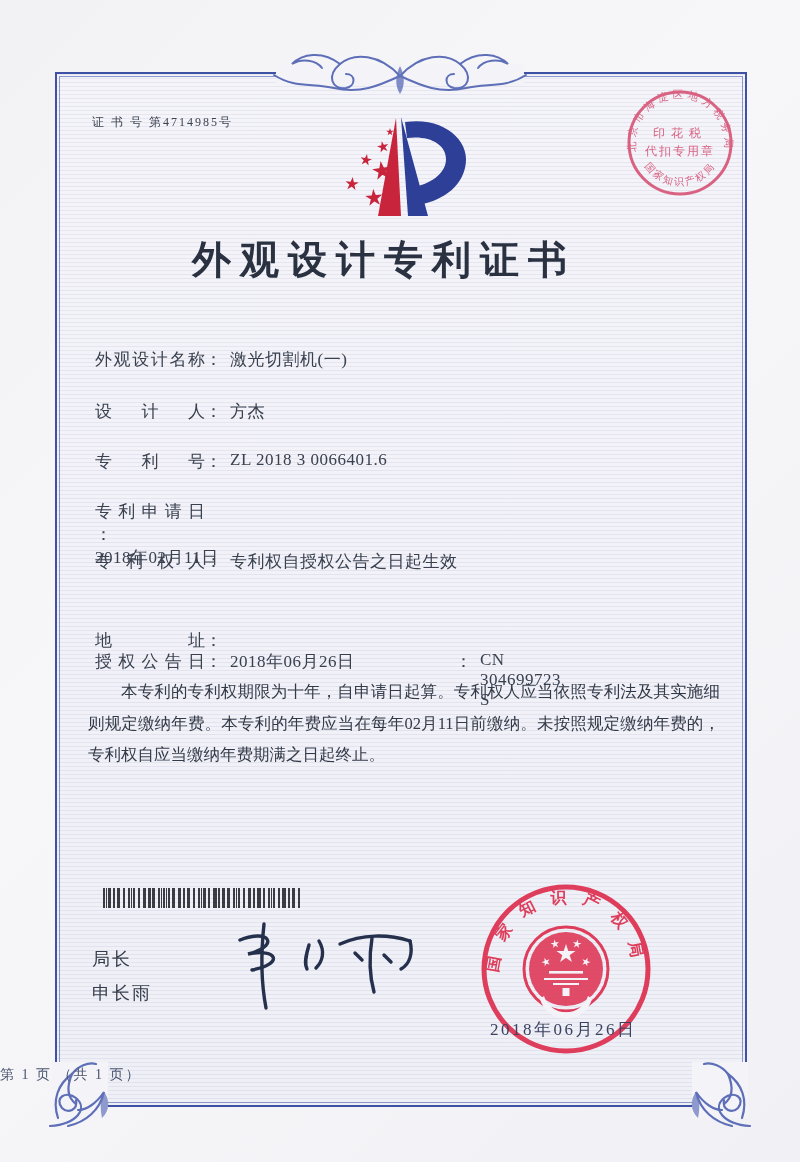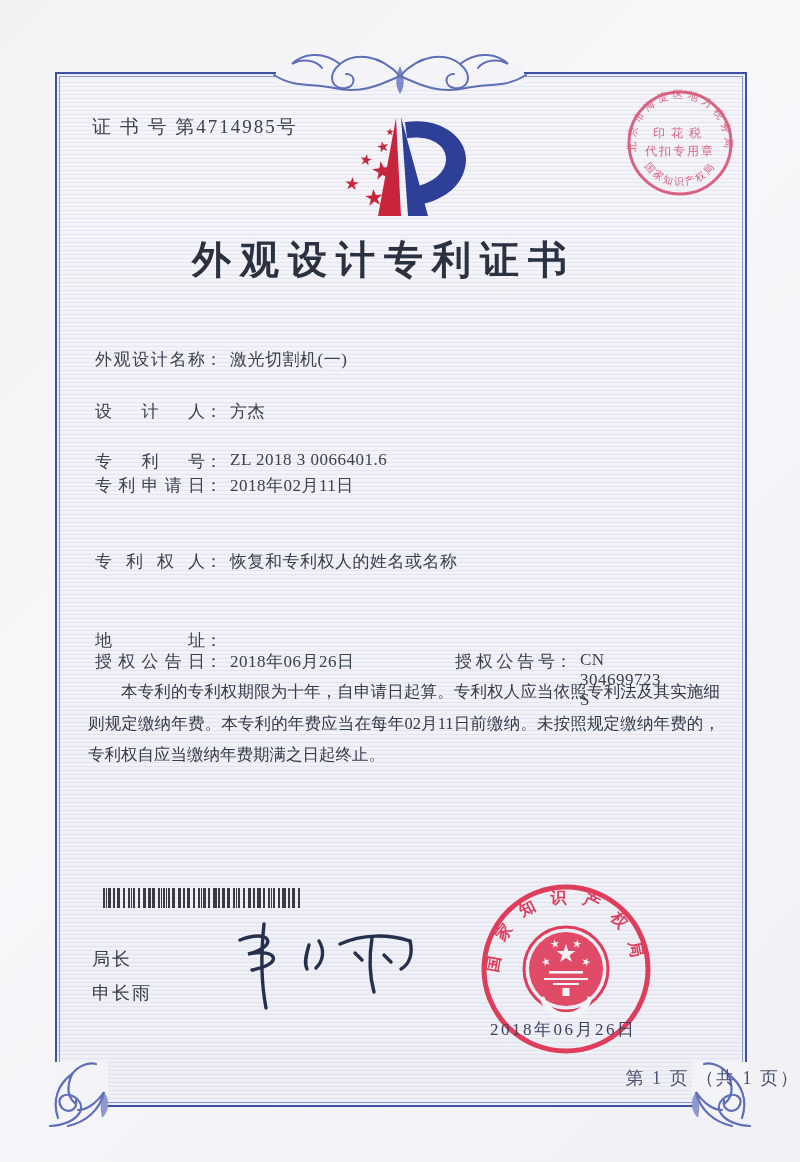--- a/index.html
+++ b/index.html
@@ -19,21 +19,21 @@
     background:
       repeating-linear-gradient(180deg, rgba(152,158,205,0.16) 0 1px, rgba(255,255,255,0) 1px 4px),
       linear-gradient(#f4f4f9,#efeff6);
   }
   .frame-inner{
     position:absolute;inset:2px;border:1px solid #8a97cc;
   }
   .ornament{position:absolute;}
   
   .cert-no{
-    position:absolute;left:92px;top:114px;font-size:19px;color:#3c4350;
+    position:absolute;left:92px;top:114px;font-size:12px;color:#3c4350;
     letter-spacing:2px;
   }
   .logo{position:absolute;left:333px;top:104px;}
   .tax-stamp{position:absolute;left:613px;top:76px;opacity:0.88;}
   .title{
     position:absolute;left:0;top:233px;width:768px;text-align:center;
     font-size:39px;font-weight:bold;color:#2a3140;letter-spacing:9px;
   }
   
   .field-row{
@@ -65,22 +65,22 @@
     position:absolute;left:92px;top:942px;font-size:18px;color:#353c4a;
     line-height:34px;letter-spacing:2px;
   }
   .signature{position:absolute;left:212px;top:912px;}
   .seal{position:absolute;left:478px;top:881px;opacity:0.92;}
   .seal-date{
     position:absolute;left:490px;top:1018px;font-size:17px;color:#3a4260;
     letter-spacing:2.5px;z-index:5;
   }
   .footer{
-    position:absolute;left:0;top:1066px;width:800px;text-align:right;
-    font-size:18px;color:#49546f;letter-spacing:2px;
+    position:absolute;left:0;top:1066px;width:800px;text-align:left;
+    font-size:14px;color:#49546f;letter-spacing:2px;
   }
   svg text{font-family:"Liberation Serif","DejaVu Serif",serif;}
 </style>
 </head>
 <body>
 
 <div class="page">
 
   <div class="frame">
     <div class="frame-inner"></div>
@@ -176,40 +176,39 @@
   <div class="field-row" style="top:400px;">
     <span class="f-label">设计人</span>
       <span class="f-colon">：</span>
       <span class="f-value">方杰</span>
   </div>
   <div class="field-row" style="top:450px;">
     <span class="f-label">专利号</span>
       <span class="f-colon">：</span>
       <span class="f-value">ZL 2018 3 0066401.6</span>
   </div>
-  <div class="field-row" style="top:474px;">
+  <div class="field-row" style="top:500px;flex-direction:column;">
     <span class="f-label">专利申请日</span>
       <span class="f-colon">：</span>
       <span class="f-value">2018年02月11日</span>
   </div>
   <div class="field-row" style="top:550px;">
     <span class="f-label">专利权人</span>
       <span class="f-colon">：</span>
-      <span class="f-value">恢复和专利权人的姓名或名称</span>
+      <span class="f-value">专利权自授权公告之日起生效</span>
   </div>
   <div class="field-row addr" style="top:597px;margin-top:32px;">
     <span class="f-label">地址</span>
       <span class="f-colon">：</span>
   </div>
   <div class="field-row" style="top:650px;">
     <span class="f-label">授权公告日</span>
       <span class="f-colon">：</span>
       <span class="f-value">2018年06月26日</span>
     <span class="grant-group2">
-      <span class="f-label">授权公告号</span>
         <span class="f-colon">：</span>
         <span class="f-value">CN 304699723 S</span>
     </span>
   </div>
 
   <div class="body-text">
     <p>本专利的专利权期限为十年，自申请日起算。专利权人应当依照专利法及其实施细则规定缴纳年费。本专利的年费应当在每年02月11日前缴纳。未按照规定缴纳年费的，专利权自应当缴纳年费期满之日起终止。</p>
   </div>
 
   <div class="barcode"></div>

